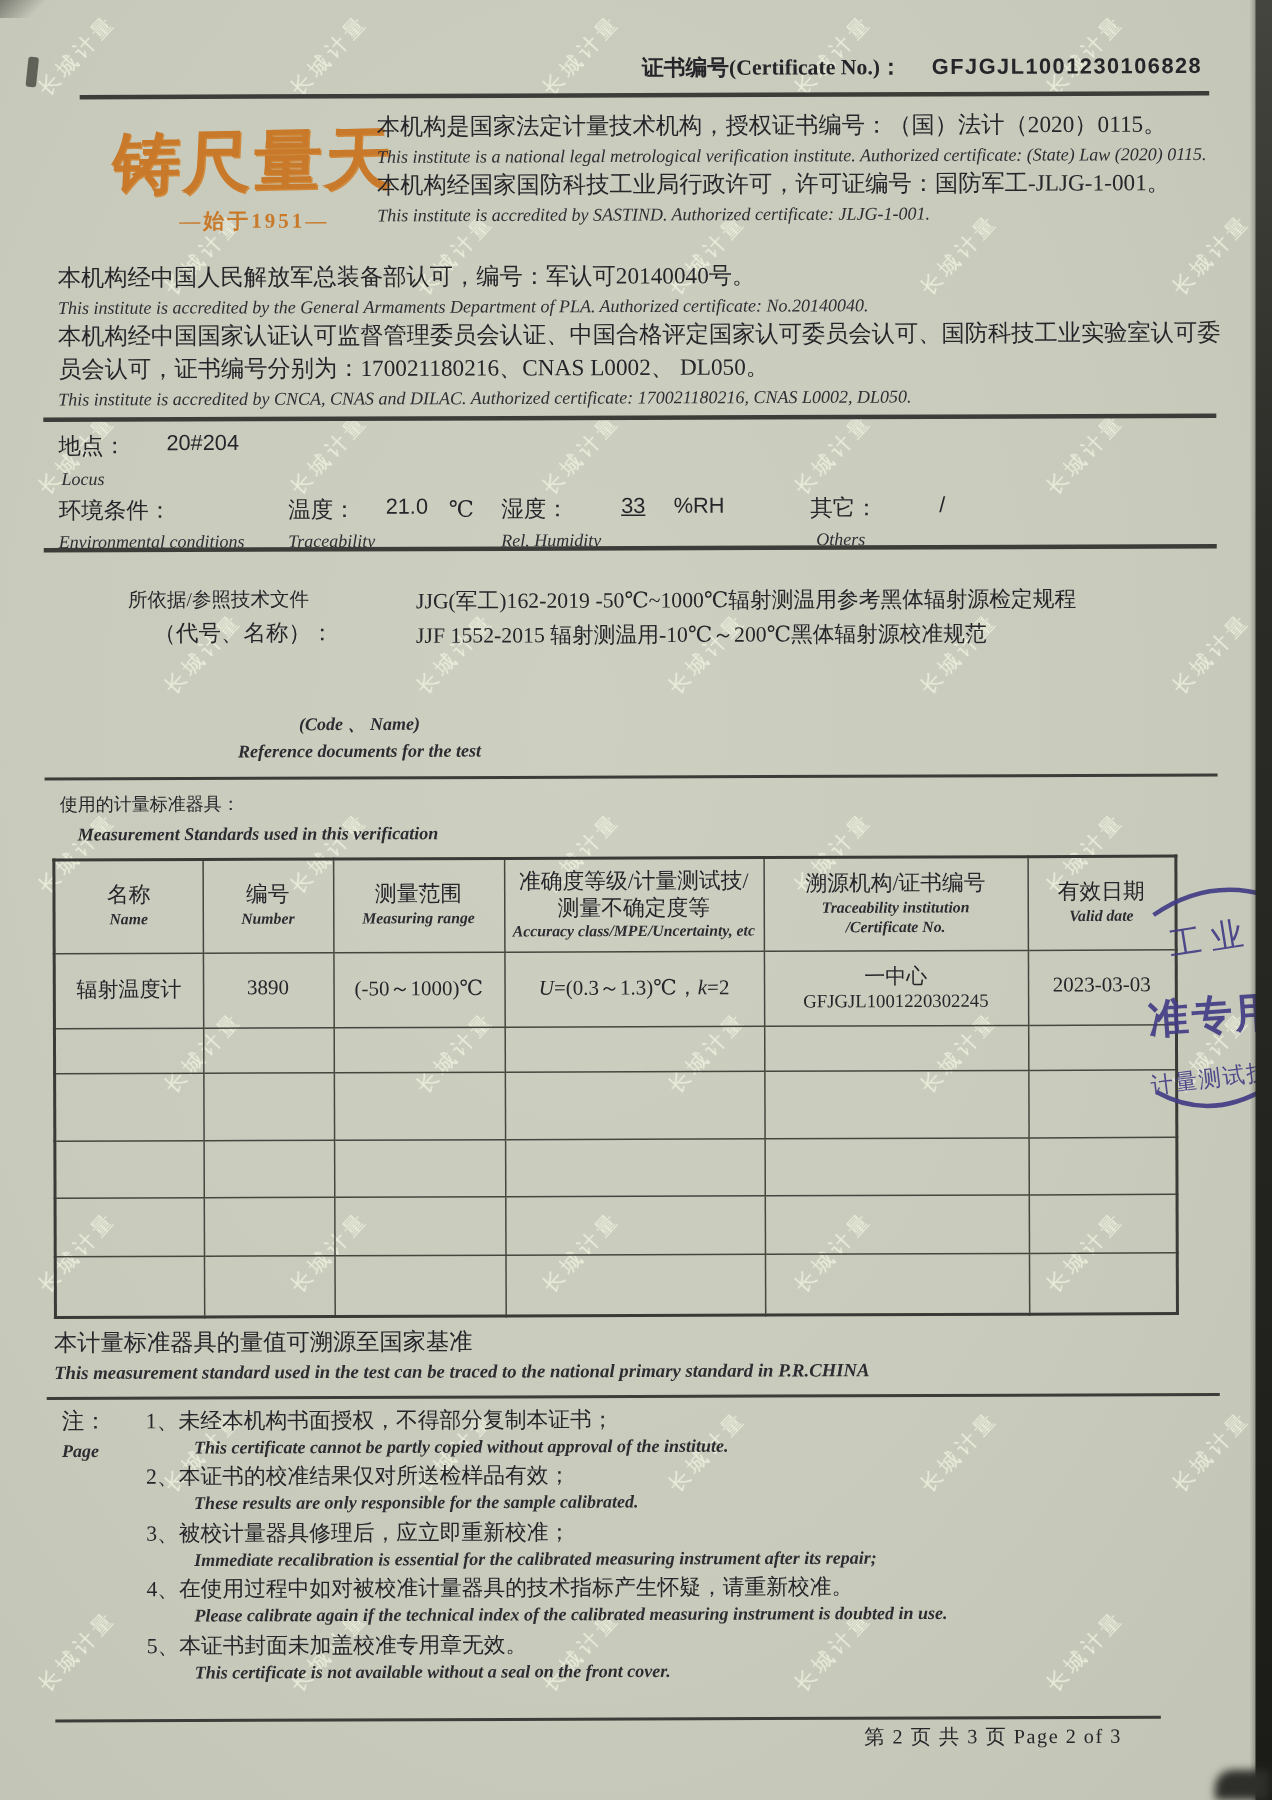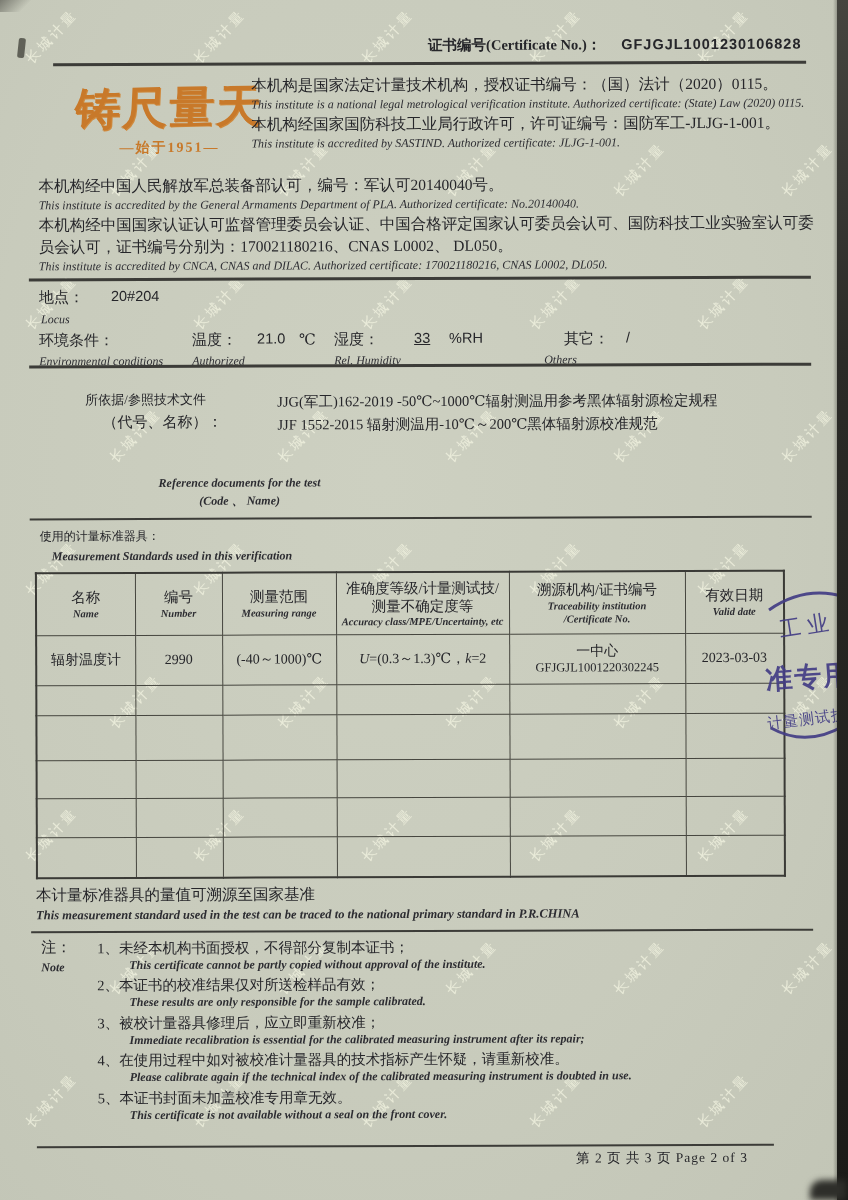--- a/index.html
+++ b/index.html
@@ -206,42 +206,42 @@
 
     <div class="rule r-thick" style="top:277px;left:30px;width:782px;"></div>
 
     <span class="abs loc-label">地点：</span>
     <span class="abs loc-value">20#204</span>
     <span class="abs en loc-en">Locus</span>
 
     <span class="abs env-item-cn" style="left:40px;">环境条件：</span>
     <span class="abs en env-item-en" style="left:40px;">Environmental conditions</span>
     <span class="abs env-item-cn" style="left:193px;">温度：</span>
-    <span class="abs en env-item-en" style="left:193px;">Authorized</span>
+    <span class="abs en env-item-en" style="left:193px;">Traceability</span>
     <span class="abs env-val" style="left:258px;">21.0</span>
     <span class="abs env-item-cn" style="left:300px;">℃</span>
     <span class="abs env-item-cn" style="left:335px;">湿度：</span>
     <span class="abs en env-item-en" style="left:335px;">Rel. Humidity</span>
     <span class="abs env-val" style="left:415px;text-decoration:underline;">33</span>
     <span class="abs env-val" style="left:450px;">%RH</span>
-    <span class="abs env-item-cn" style="left:565px;">其它：</span>
+    <span class="abs env-item-cn" style="left:541px;">其它：</span>
     <span class="abs en env-item-en" style="left:545px;">Others</span>
     <span class="abs env-val" style="left:627px;">/</span>
 
     <div class="rule r-thick" style="top:364px;left:30px;width:782px;"></div>
 
     <span class="abs ref-label1">所依据/参照技术文件</span>
     <span class="abs ref-label2">（代号、名称）：</span>
     <div class="abs ref-docs">
       <div>JJG(军工)162-2019  -50℃~1000℃辐射测温用参考黑体辐射源检定规程</div>
       <div>JJF 1552-2015  辐射测温用-10℃～200℃黑体辐射源校准规范</div>
     </div>
     <div class="abs en-b ref-en">
+      <div>(Code 、 Name)</div>
       <div>Reference documents for the test</div>
-      <div>(Code 、 Name)</div>
     </div>
 
     <div class="rule r-med" style="top:517px;left:30px;width:782px;"></div>
 
     <span class="abs std-title">使用的计量标准器具：</span>
     <span class="abs en-b std-en">Measurement Standards used in this verification</span>
 
     <table class="std">
       <colgroup>
         <col style="width:99px">
@@ -274,22 +274,22 @@
               <span class="th-en">Traceability institution</span>
               <span class="th-en">/Certificate No.</span>
             </th>
         <th>
               <span class="th-cn">有效日期</span>
               <span class="th-en">Valid date</span>
             </th>
       </tr>
       <tr class="drow">
         <td class="td-txt">辐射温度计</td>
-        <td class="td-txt">2990</td>
-        <td class="td-txt">(-40～1000)℃</td>
+        <td class="td-txt">3890</td>
+        <td class="td-txt">(-50～1000)℃</td>
         <td class="td-txt"><span class="ital">U</span><span>=(0.3～1.3)℃，</span><span class="ital">k</span><span>=2</span></td>
         <td>
           <div class="td-txt">一中心</div>
           <div class="td-sm">GFJGJL1001220302245</div>
         </td>
         <td class="td-txt">2023-03-03</td>
       </tr>
       <tr class="erow-1">
             <td></td>
             <td></td>
@@ -335,21 +335,21 @@
 
     <div class="abs trace-cn">本计量标准器具的量值可溯源至国家基准</div>
     <div class="abs en-b trace-en">This measurement standard used in the test can be traced to the national primary standard in P.R.CHINA</div>
 
     <div class="rule r-med" style="top:930px;left:30px;width:782px;"></div>
 
     <div class="abs notes">
       <div class="note-grid">
         <div>
           <div class="note-label-cn">注：</div>
-          <div class="en-b note-label-en">Note</div>
+          <div class="en-b note-label-en">Page</div>
         </div>
         <div class="note-items">
           <div class="n-cn">1、未经本机构书面授权，不得部分复制本证书；</div>
           <div class="en-b n-en">This certificate cannot be partly copied without approval of the institute.</div>
           <div class="n-cn">2、本证书的校准结果仅对所送检样品有效；</div>
           <div class="en-b n-en">These results are only responsible for the sample calibrated.</div>
           <div class="n-cn">3、被校计量器具修理后，应立即重新校准；</div>
           <div class="en-b n-en">Immediate recalibration is essential for the calibrated measuring instrument after its repair;</div>
           <div class="n-cn">4、在使用过程中如对被校准计量器具的技术指标产生怀疑，请重新校准。</div>
           <div class="en-b n-en">Please calibrate again if the technical index of the calibrated measuring instrument is doubted in use.</div>

